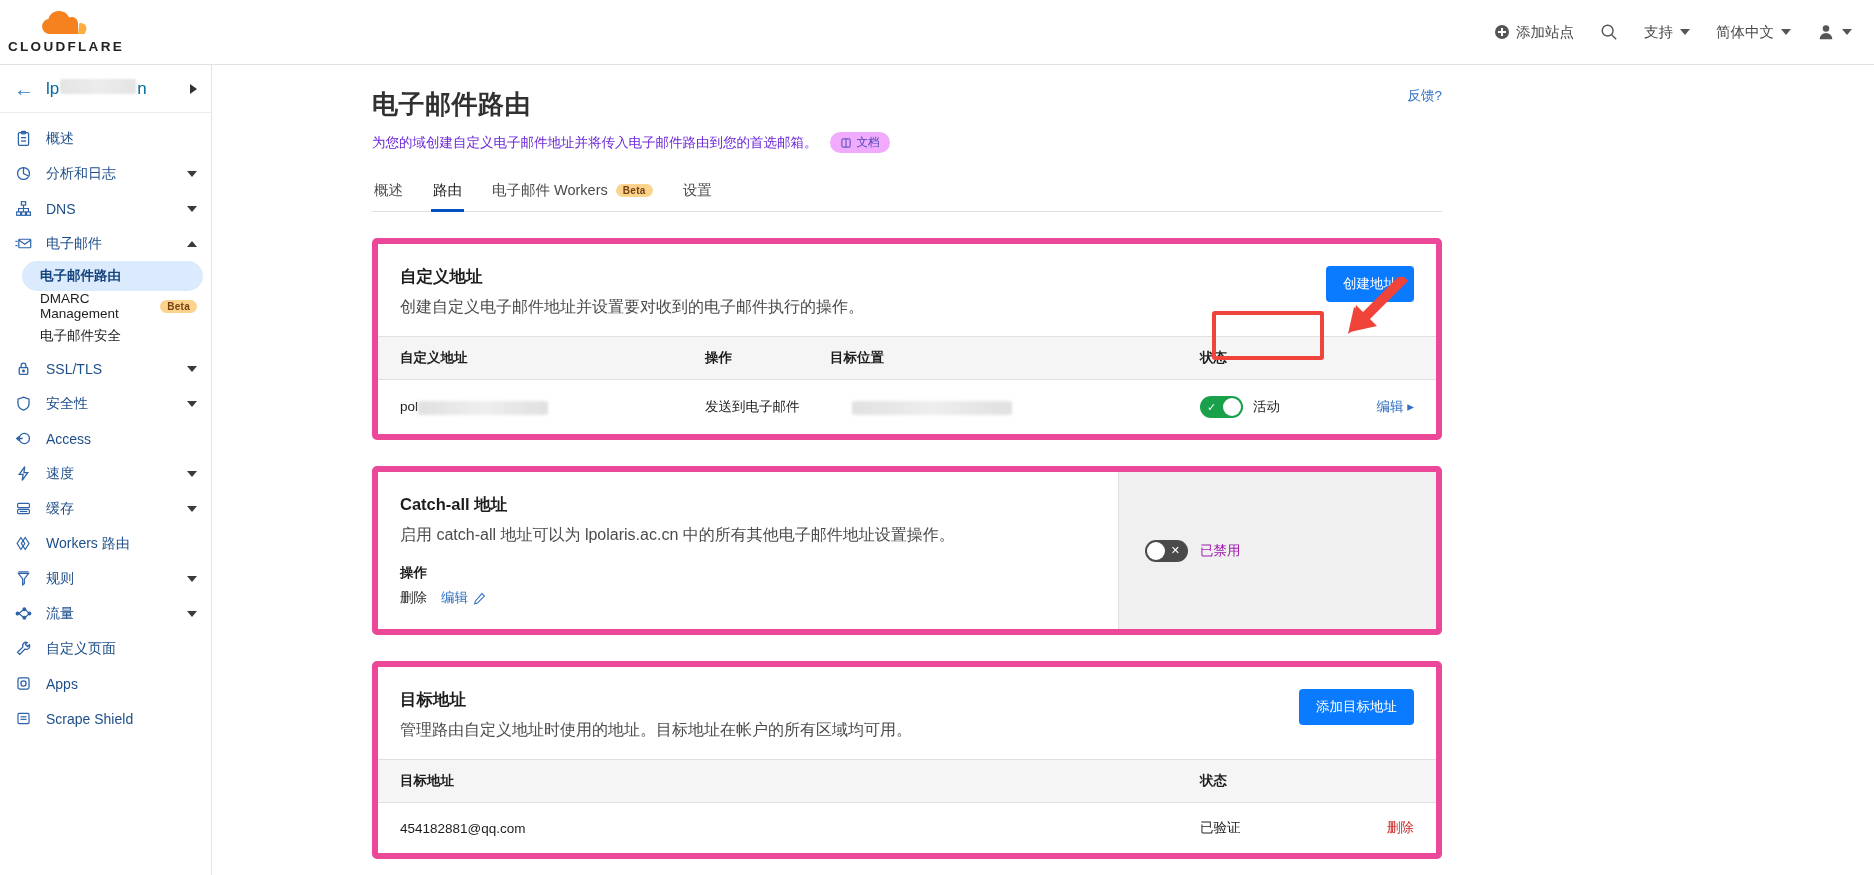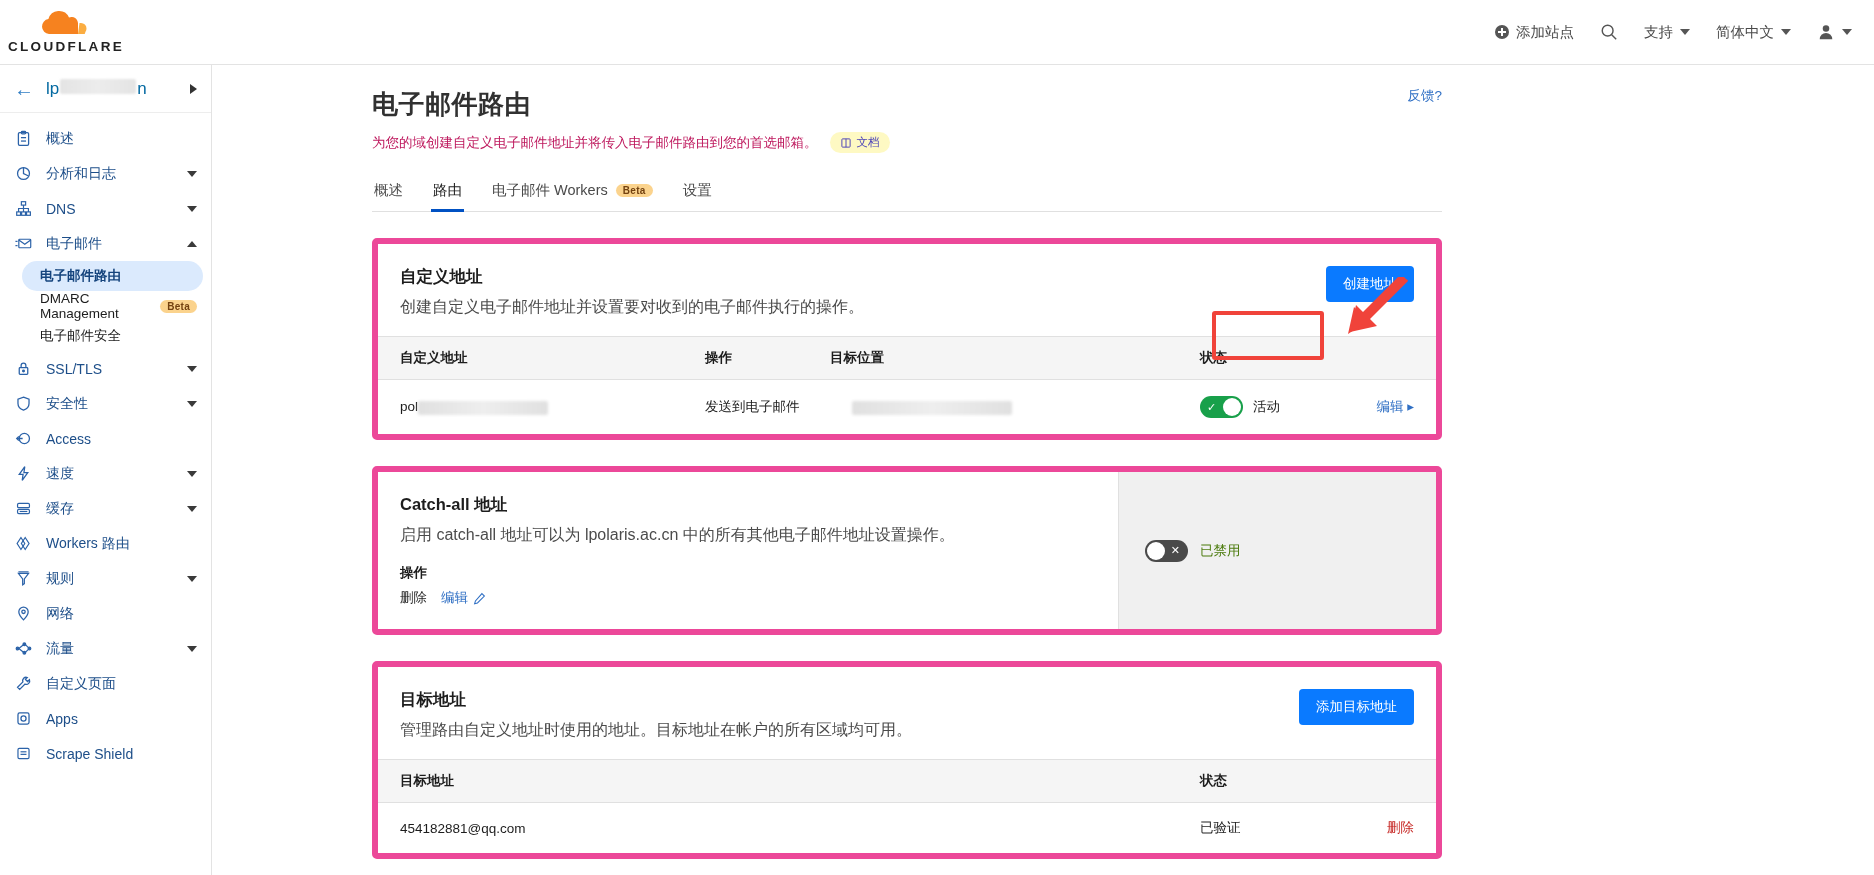--- a/index.html
+++ b/index.html
@@ -88,24 +88,24 @@
     background: #fbd38d; color: #744210; font-size: 10px; font-weight: bold;
     padding: 1px 7px; border-radius: 9px; letter-spacing: .3px;
   }
 
   
   .main { flex: 1; overflow: hidden; position: relative; background: #fff; }
   .content { width: 1070px; margin-left: 160px; padding-top: 22px; position: relative; }
 
   .page-title { font-size: 26px; font-weight: bold; color: #313131; letter-spacing: .5px; }
   .subtitle-row { display: flex; align-items: center; gap: 12px; margin-top: 10px; }
-  .subtitle { font-size: 13.5px; color: #be185d; }
+  .subtitle { font-size: 13.5px; color: #6d28d9; }
   .doc-badge {
     display: inline-flex; align-items: center; gap: 5px;
-    background: #fef9c3; color: #4f46b8; font-size: 11.5px;
+    background: #f0abfc; color: #4f46b8; font-size: 11.5px;
     padding: 3px 10px; border-radius: 11px; cursor: pointer;
   }
   .feedback-link {
     position: absolute; right: 0; top: 22px;
     font-size: 13.5px; color: #2f6fc4; cursor: pointer;
   }
 
   
   .tabs {
     display: flex; align-items: flex-end; gap: 26px;
@@ -369,29 +369,20 @@
         <span class="ico">
             <svg width="17" height="17" viewBox="0 0 20 20" fill="none" stroke="#2b62a8" stroke-width="1.4">
               <path d="M4 4 H16 L11 10.5 V16 L9 17.5 V10.5 Z"></path>
               <line x1="4" y1="2.2" x2="16" y2="2.2"></line>
             </svg>
           </span>
         <span class="label">规则</span>
         <span class="nav-caret"></span>
       </div>
 
-      <div class="nav-item">
-        <span class="ico">
-            <svg width="17" height="17" viewBox="0 0 20 20" fill="none" stroke="#2b62a8" stroke-width="1.5">
-              <path d="M10 2.5 a5.5 5.5 0 0 1 5.5 5.5 c0 4 -5.5 9.5 -5.5 9.5 S4.5 12 4.5 8 A5.5 5.5 0 0 1 10 2.5 Z"></path>
-              <circle cx="10" cy="8" r="2"></circle>
-            </svg>
-          </span>
-        <span class="label">网络</span>
-      </div>
 
       <div class="nav-item">
         <span class="ico">
             <svg width="17" height="17" viewBox="0 0 20 20" fill="none" stroke="#2b62a8" stroke-width="1.4">
               <circle cx="3" cy="10" r="1.6" fill="#2b62a8"></circle>
               <circle cx="11" cy="5" r="1.6" fill="#2b62a8"></circle>
               <circle cx="11" cy="15" r="1.6" fill="#2b62a8"></circle>
               <circle cx="17" cy="10" r="1.6" fill="#2b62a8"></circle>
               <path d="M4.5 10 L9.6 5.8 M4.5 10 L9.6 14.2 M12.5 5.8 L15.8 9 M12.5 14.2 L15.8 11"></path>
             </svg>
@@ -523,21 +514,21 @@
                     <path d="M11 2 L14 5 L5.5 13.5 L2 14.5 L3 11 Z"></path>
                   </svg>
               </span>
             </div>
           </div>
           <div class="split-right">
             <span class="toggle off">
               <span class="knob"></span>
               <span class="tg-mark">✕</span>
             </span>
-            <span style="font-size:13.5px;margin-left:12px;color:#4d7c0f">已禁用</span>
+            <span style="font-size:13.5px;margin-left:12px;color:#a21caf">已禁用</span>
           </div>
         </div>
       </div>
 
       <div class="card">
         <div class="card-head">
           <div class="txt">
             <div class="card-title">目标地址</div>
             <div class="card-desc">管理路由自定义地址时使用的地址。目标地址在帐户的所有区域均可用。</div>
           </div>

